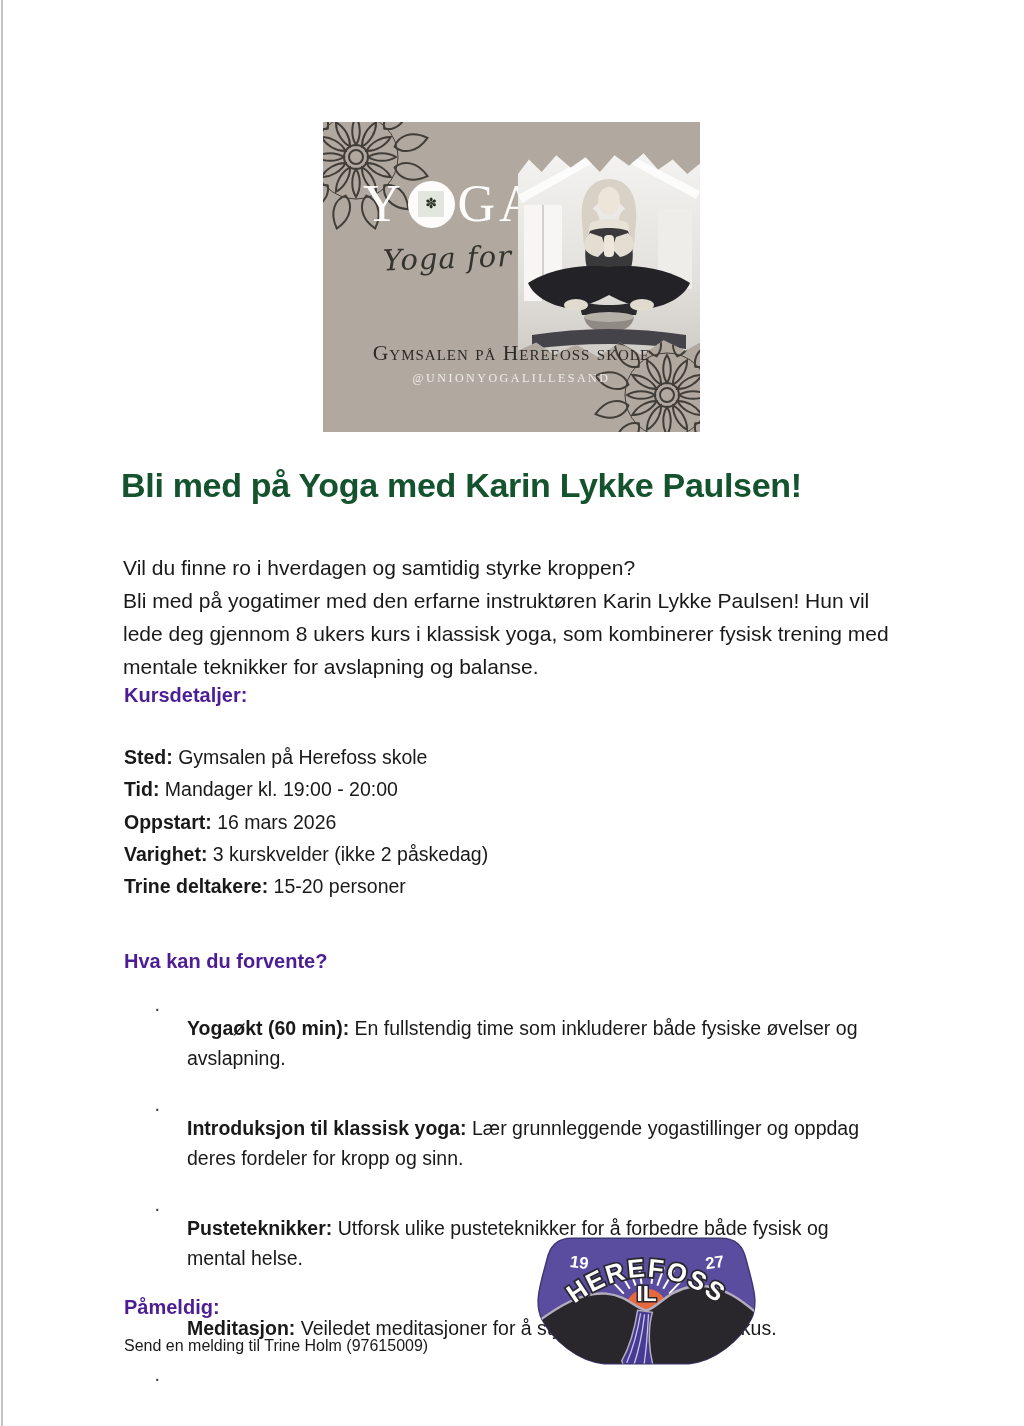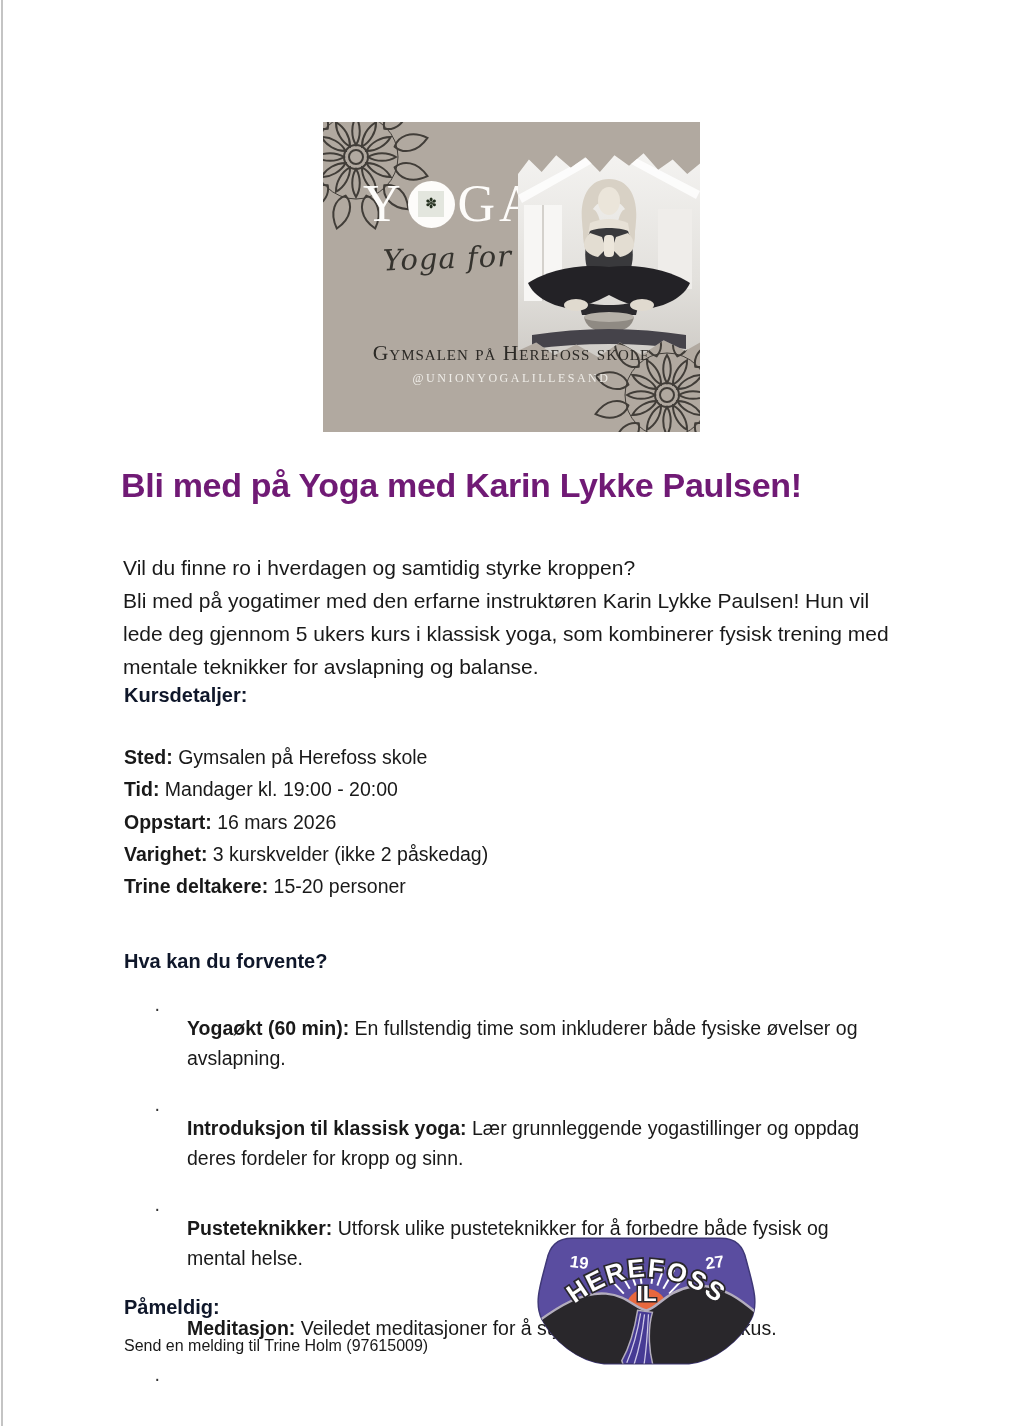--- a/index.html
+++ b/index.html
@@ -48,27 +48,27 @@
   }
   .handle{
     position:absolute;left:0;right:0;top:249px;text-align:center;
     font-family:"Liberation Serif", serif;font-size:12px;letter-spacing:2.5px;
     color:#efede8;
   }
 
   
   .title{
     position:absolute;left:121px;top:466px;margin:0;
-    font-size:34px;font-weight:700;letter-spacing:-0.3px;color:#701a75;
+    font-size:34px;font-weight:700;letter-spacing:-0.3px;color:#14532d;
   }
   .intro{position:absolute;left:123px;top:551px;width:776px;
     font-size:21px;line-height:33px;}
   .intro p{margin:0;}
 
-  .section-h{font-size:20px;font-weight:700;margin:0;color:#0f172a;}
+  .section-h{font-size:20px;font-weight:700;margin:0;color:#4c1d95;}
 
   .details{position:absolute;left:124px;top:684px;width:780px;}
   .details .rows{margin-top:34px;}
   .details p{margin:0;font-size:19.5px;line-height:32.3px;}
   .lbl{font-weight:700;}
   .val{white-space:pre-wrap;}
 
   .expect{position:absolute;left:124px;top:950px;width:756px;}
   .expect .list{margin-top:20px;}
   .bullet{display:flex;font-size:19.5px;line-height:30.5px;}
@@ -186,21 +186,21 @@
     </div>
 
     <div class="venue">Gymsalen på Herefoss skole</div>
     <div class="handle">@UNIONYOGALILLESAND</div>
   </div>
 
   <h1 class="title">Bli med på Yoga med Karin Lykke Paulsen!</h1>
 
   <div class="intro">
     <p>Vil du finne ro i hverdagen og samtidig styrke kroppen?</p>
-    <p>Bli med på yogatimer med den erfarne instruktøren Karin Lykke Paulsen! Hun vil lede deg gjennom 5 ukers kurs i klassisk yoga, som kombinerer fysisk trening med mentale teknikker for avslapning og balanse.</p>
+    <p>Bli med på yogatimer med den erfarne instruktøren Karin Lykke Paulsen! Hun vil lede deg gjennom 8 ukers kurs i klassisk yoga, som kombinerer fysisk trening med mentale teknikker for avslapning og balanse.</p>
   </div>
 
   <div class="details">
     <h2 class="section-h">Kursdetaljer:</h2>
     <div class="rows">
       <p><span class="lbl">Sted:</span> <span class="val">Gymsalen på Herefoss skole</span></p>
       <p><span class="lbl">Tid:</span> <span class="val">Mandager kl. 19:00 - 20:00</span></p>
       <p><span class="lbl">Oppstart:</span> <span class="val">16 mars 2026</span></p>
       <p><span class="lbl">Varighet:</span> <span class="val">3 kurskvelder (ikke 2 påskedag)</span></p>
       <p><span class="lbl">Trine deltakere:</span> <span class="val">15-20 personer</span></p>

